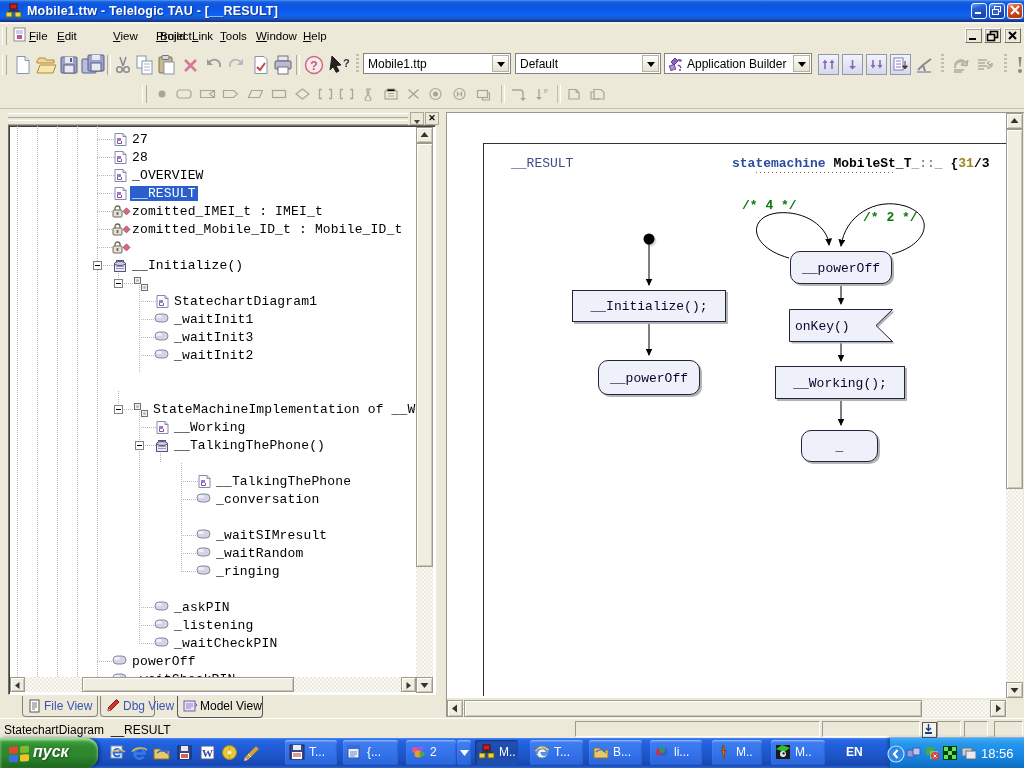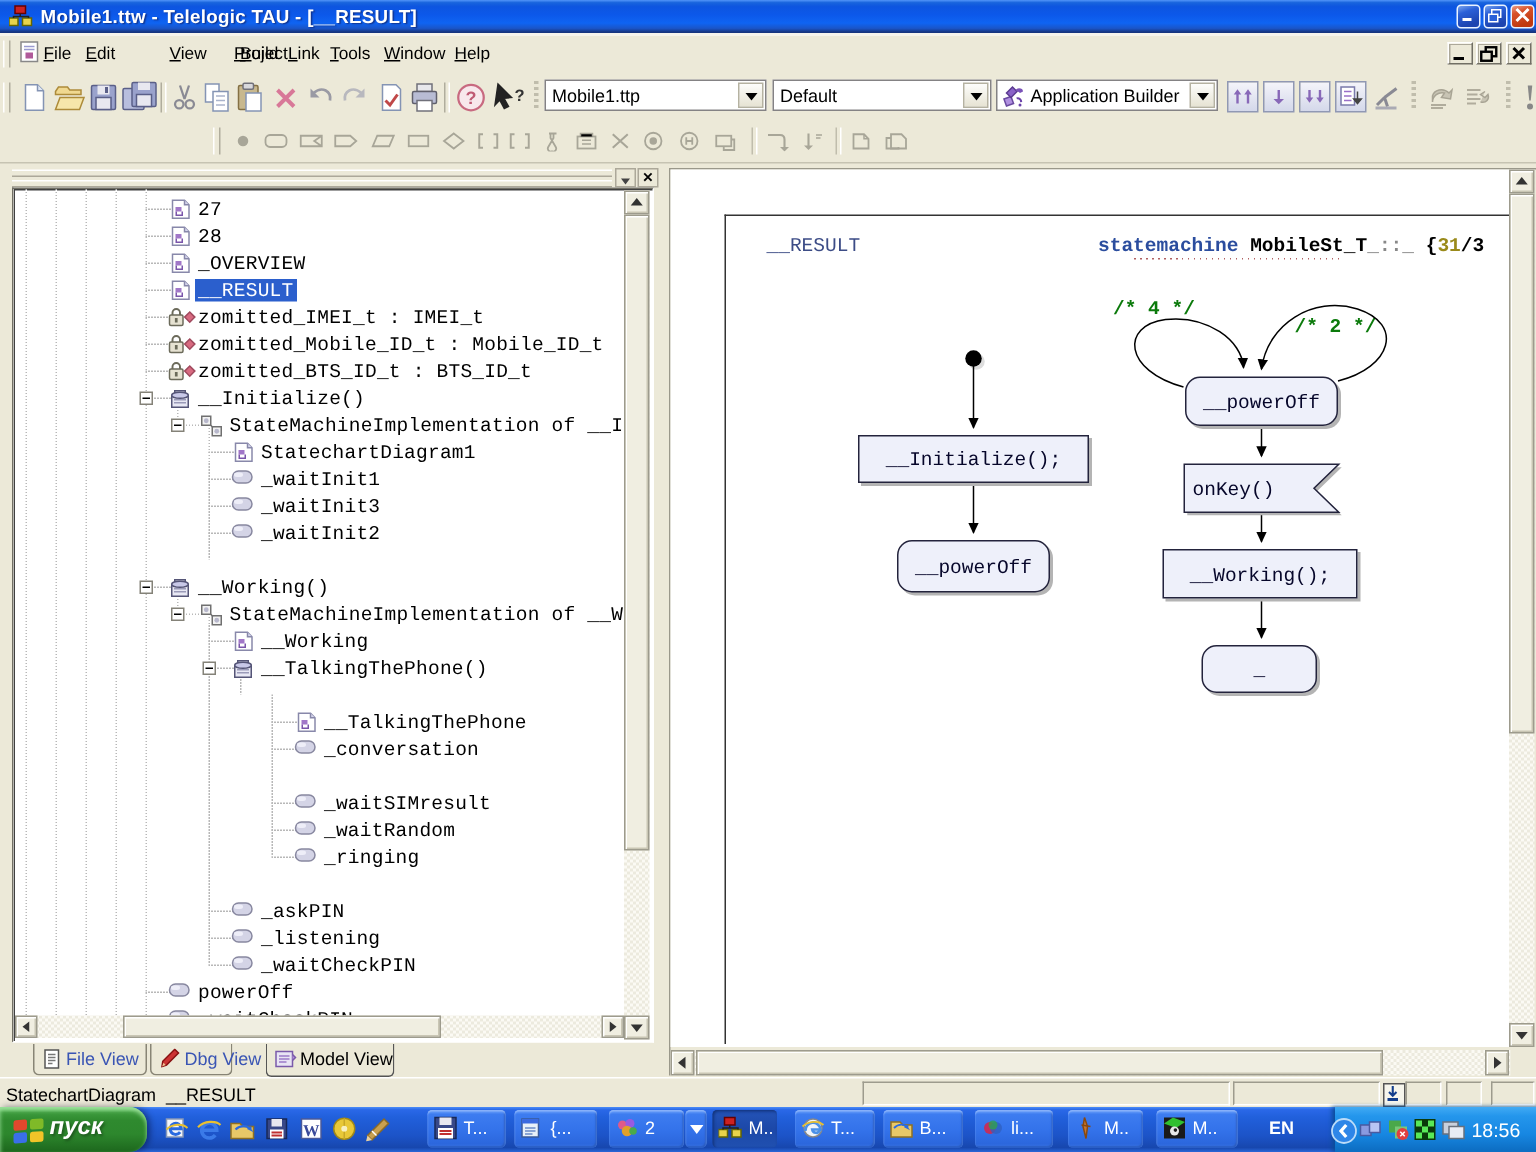--- a/index.html
+++ b/index.html
@@ -425,21 +425,20 @@
           <span class="lbl" style="left:123px;">zomitted_IMEI_t : IMEI_t</span>
         </div>
 <div class="trow" style="left:0;top:113px;width:100%;">
           <div style="position:absolute;left:88px;top:8px;width:17px;height:1px;background:repeating-linear-gradient(90deg,#b8b8b8 0 1px,#fff 1px 2px);"></div>
           <span style="position:absolute;left:103px;top:1px;"><svg width="20" height="15" viewBox="0 0 20 15">
               <rect x="1" y="6" width="9" height="7" rx="1" fill="#e6e2d2" stroke="#6b6a5a"></rect>
               <path d="M3 6V4.5a2.5 2.5 0 0 1 5 0V6" fill="none" stroke="#6b6a5a" stroke-width="1.3"></path>
               <rect x="4.6" y="8" width="1.8" height="3" fill="#6b6a5a"></rect>
               <path d="M14.5 4l3.4 3.4-3.4 3.4-3.4-3.4z" fill="#d86a80" stroke="#a04a5e"></path>
             </svg></span>
-          <span class="lbl" style="left:123px;">zomitted_BTS_ID_t : BTS_ID_t</span>
         </div>
 <div class="trow" style="left:0;top:131px;width:100%;">
           <div style="position:absolute;left:88px;top:8px;width:17px;height:1px;background:repeating-linear-gradient(90deg,#b8b8b8 0 1px,#fff 1px 2px);"></div>
           <div style="position:absolute;left:84px;top:4px;width:9px;height:9px;border:1px solid #848278;background:#fff;box-sizing:border-box;">
             <div style="position:absolute;left:1px;top:3px;width:5px;height:1px;background:#000;"></div>
           </div>
           <span style="position:absolute;left:103px;top:1px;"><svg width="16" height="16" viewBox="0 0 16 16">
               <rect x="2.5" y="5.5" width="11" height="8" fill="#e8e8f4" stroke="#555577"></rect>
               <rect x="4.5" y="2.5" width="7" height="3" fill="#e8e8f4" stroke="#555577"></rect>
               <ellipse cx="8" cy="5.5" rx="5.5" ry="2" fill="#c8c8e8" stroke="#555577"></ellipse>
@@ -452,21 +451,20 @@
           <div style="position:absolute;left:105px;top:4px;width:9px;height:9px;border:1px solid #848278;background:#fff;box-sizing:border-box;">
             <div style="position:absolute;left:1px;top:3px;width:5px;height:1px;background:#000;"></div>
           </div>
           <span style="position:absolute;left:124px;top:1px;"><svg width="16" height="16" viewBox="0 0 16 16">
               <rect x="1.5" y="1.5" width="6" height="6" fill="#f2f2f2" stroke="#707070"></rect>
               <rect x="8.5" y="8.5" width="6" height="6" fill="#f2f2f2" stroke="#707070"></rect>
               <circle cx="4.5" cy="4.5" r="1.6" fill="#b8b8cc"></circle>
               <circle cx="11.5" cy="11.5" r="1.6" fill="#b8b8cc"></circle>
               <path d="M7.5 7.5l1.5 1.5" stroke="#707070"></path>
             </svg></span>
-          <span class="lbl" style="left:144px;">StateMachineImplementation of __I</span>
         </div>
 <div class="trow" style="left:0;top:167px;width:100%;">
           <div style="position:absolute;left:130px;top:8px;width:17px;height:1px;background:repeating-linear-gradient(90deg,#b8b8b8 0 1px,#fff 1px 2px);"></div>
           <span style="position:absolute;left:145px;top:1px;"><svg width="16" height="15" viewBox="0 0 16 15">
               <path d="M3 1.5h8l3 3V13.5H3z" fill="#fff" stroke="#8888aa"></path>
               <path d="M11 1.5v3h3" fill="#d8d8ee" stroke="#8888aa"></path>
               <rect x="5" y="6" width="4" height="3" fill="#a177c8"></rect>
               <path d="M5.5 9v2.5h4V9" stroke="#7a55aa" fill="none"></path>
             </svg></span>
           <span class="lbl" style="left:165px;">StatechartDiagram1</span>
@@ -487,33 +485,20 @@
             </svg></span>
           <span class="lbl" style="left:165px;">_waitInit3</span>
         </div>
 <div class="trow" style="left:0;top:221px;width:100%;">
           <div style="position:absolute;left:130px;top:8px;width:17px;height:1px;background:repeating-linear-gradient(90deg,#b8b8b8 0 1px,#fff 1px 2px);"></div>
           <span style="position:absolute;left:145px;top:1px;"><svg width="16" height="12" viewBox="0 0 16 12">
               <rect x="1" y="2" width="13" height="8" rx="4" fill="#d4d4e6" stroke="#8888a0"></rect>
               <rect x="2" y="3" width="6" height="3" rx="2" fill="#eeeef8"></rect>
             </svg></span>
           <span class="lbl" style="left:165px;">_waitInit2</span>
-        </div>
-<div class="trow" style="left:0;top:257px;width:100%;">
-          <div style="position:absolute;left:88px;top:8px;width:17px;height:1px;background:repeating-linear-gradient(90deg,#b8b8b8 0 1px,#fff 1px 2px);"></div>
-          <div style="position:absolute;left:84px;top:4px;width:9px;height:9px;border:1px solid #848278;background:#fff;box-sizing:border-box;">
-            <div style="position:absolute;left:1px;top:3px;width:5px;height:1px;background:#000;"></div>
-          </div>
-          <span style="position:absolute;left:103px;top:1px;"><svg width="16" height="16" viewBox="0 0 16 16">
-              <rect x="2.5" y="5.5" width="11" height="8" fill="#e8e8f4" stroke="#555577"></rect>
-              <rect x="4.5" y="2.5" width="7" height="3" fill="#e8e8f4" stroke="#555577"></rect>
-              <ellipse cx="8" cy="5.5" rx="5.5" ry="2" fill="#c8c8e8" stroke="#555577"></ellipse>
-              <path d="M4 8.5h8M4 10.5h8" stroke="#9a9ab8"></path>
-            </svg></span>
-          <span class="lbl" style="left:123px;">__Working()</span>
         </div>
 <div class="trow" style="left:0;top:275px;width:100%;">
           <div style="position:absolute;left:109px;top:8px;width:17px;height:1px;background:repeating-linear-gradient(90deg,#b8b8b8 0 1px,#fff 1px 2px);"></div>
           <div style="position:absolute;left:105px;top:4px;width:9px;height:9px;border:1px solid #848278;background:#fff;box-sizing:border-box;">
             <div style="position:absolute;left:1px;top:3px;width:5px;height:1px;background:#000;"></div>
           </div>
           <span style="position:absolute;left:124px;top:1px;"><svg width="16" height="16" viewBox="0 0 16 16">
               <rect x="1.5" y="1.5" width="6" height="6" fill="#f2f2f2" stroke="#707070"></rect>
               <rect x="8.5" y="8.5" width="6" height="6" fill="#f2f2f2" stroke="#707070"></rect>
               <circle cx="4.5" cy="4.5" r="1.6" fill="#b8b8cc"></circle>

